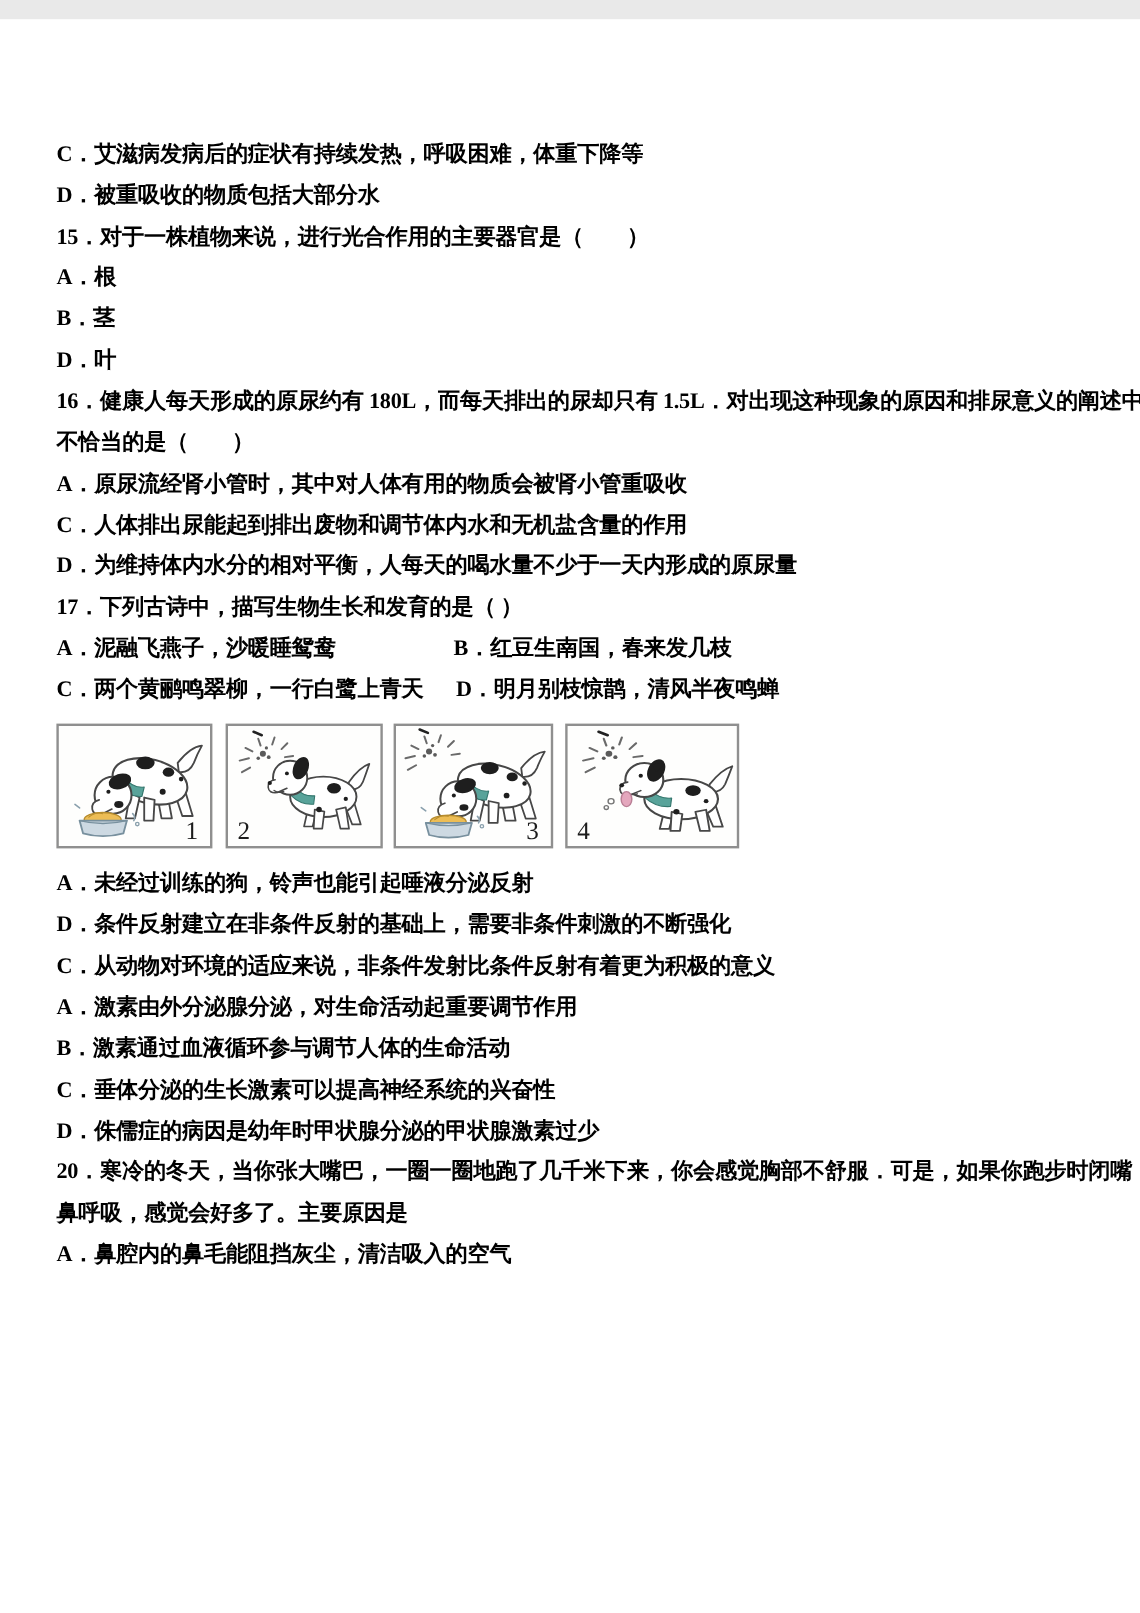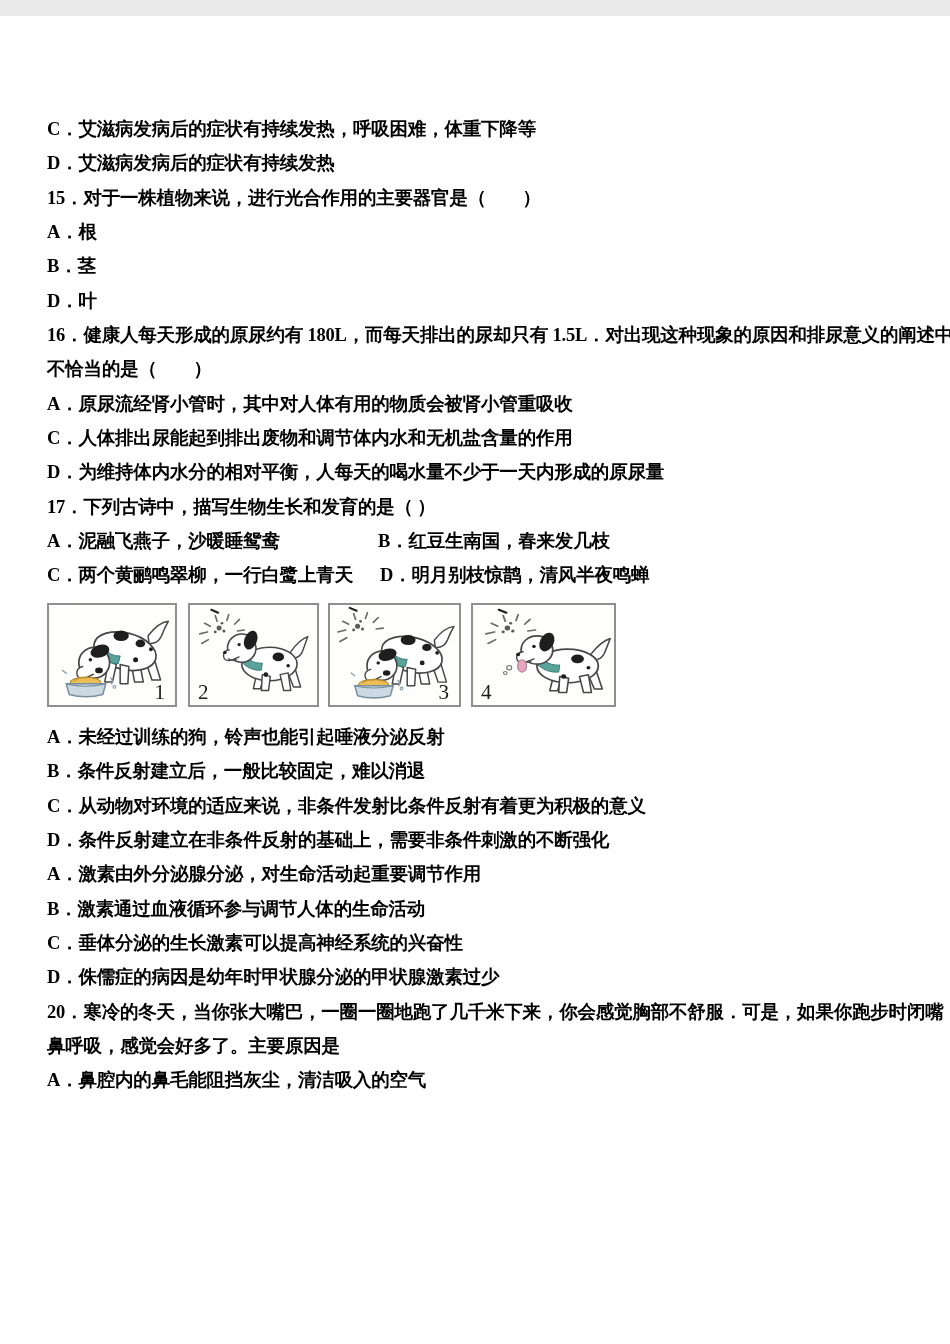--- a/index.html
+++ b/index.html
@@ -119,21 +119,21 @@
       </g>
       <path d="M20 3 L27 6" stroke="#222" stroke-width="2.2"></path>
     </g>
   </defs>
 </svg>
 
 <div class="page">
   <div class="content">
 
     <div class="line">C．艾滋病发病后的症状有持续发热，呼吸困难，体重下降等</div>
-    <div class="line">D．艾滋病发病后的症状有持续发热</div>
+    <div class="line">D．被重吸收的物质包括大部分水</div>
 
     <div class="line">15．对于一株植物来说，进行光合作用的主要器官是（　　）</div>
     <div class="line">A．根</div>
     <div class="line">B．茎</div>
     <div class="line">D．叶</div>
 
     <div class="line">16．健康人每天形成的原尿约有 180L，而每天排出的尿却只有 1.5L．对出现这种现象的原因和排尿意义的阐述中，</div>
     <div class="line">不恰当的是（　　）</div>
     <div class="line">A．原尿流经肾小管时，其中对人体有用的物质会被肾小管重吸收</div>
     <div class="line">C．人体排出尿能起到排出废物和调节体内水和无机盐含量的作用</div>
@@ -177,23 +177,22 @@
             <ellipse cx="30" cy="58" rx="4.5" ry="7" fill="#e4a7bd" stroke="#b97f95" stroke-width="1.2"></ellipse>
             <circle cx="17" cy="60" r="2.5" fill="none" stroke="#777" stroke-width="1.2"></circle>
             <circle cx="13" cy="66" r="1.8" fill="none" stroke="#777" stroke-width="1.2"></circle>
           </g>
         </svg>
         <span class="plabel plabel-l">4</span>
       </div>
     </div>
 
     <div class="line">A．未经过训练的狗，铃声也能引起唾液分泌反射</div>
-    <div class="line">B．条件反射建立后，一般比较固定，难以消退</div>
+    <div class="line">D．条件反射建立在非条件反射的基础上，需要非条件刺激的不断强化</div>
     <div class="line">C．从动物对环境的适应来说，非条件发射比条件反射有着更为积极的意义</div>
-    <div class="line">D．条件反射建立在非条件反射的基础上，需要非条件刺激的不断强化</div>
 
     <div class="line">A．激素由外分泌腺分泌，对生命活动起重要调节作用</div>
     <div class="line">B．激素通过血液循环参与调节人体的生命活动</div>
     <div class="line">C．垂体分泌的生长激素可以提高神经系统的兴奋性</div>
     <div class="line">D．侏儒症的病因是幼年时甲状腺分泌的甲状腺激素过少</div>
 
     <div class="line">20．寒冷的冬天，当你张大嘴巴，一圈一圈地跑了几千米下来，你会感觉胸部不舒服．可是，如果你跑步时闭嘴，用</div>
     <div class="line">鼻呼吸，感觉会好多了。主要原因是</div>
     <div class="line">A．鼻腔内的鼻毛能阻挡灰尘，清洁吸入的空气</div>
 

